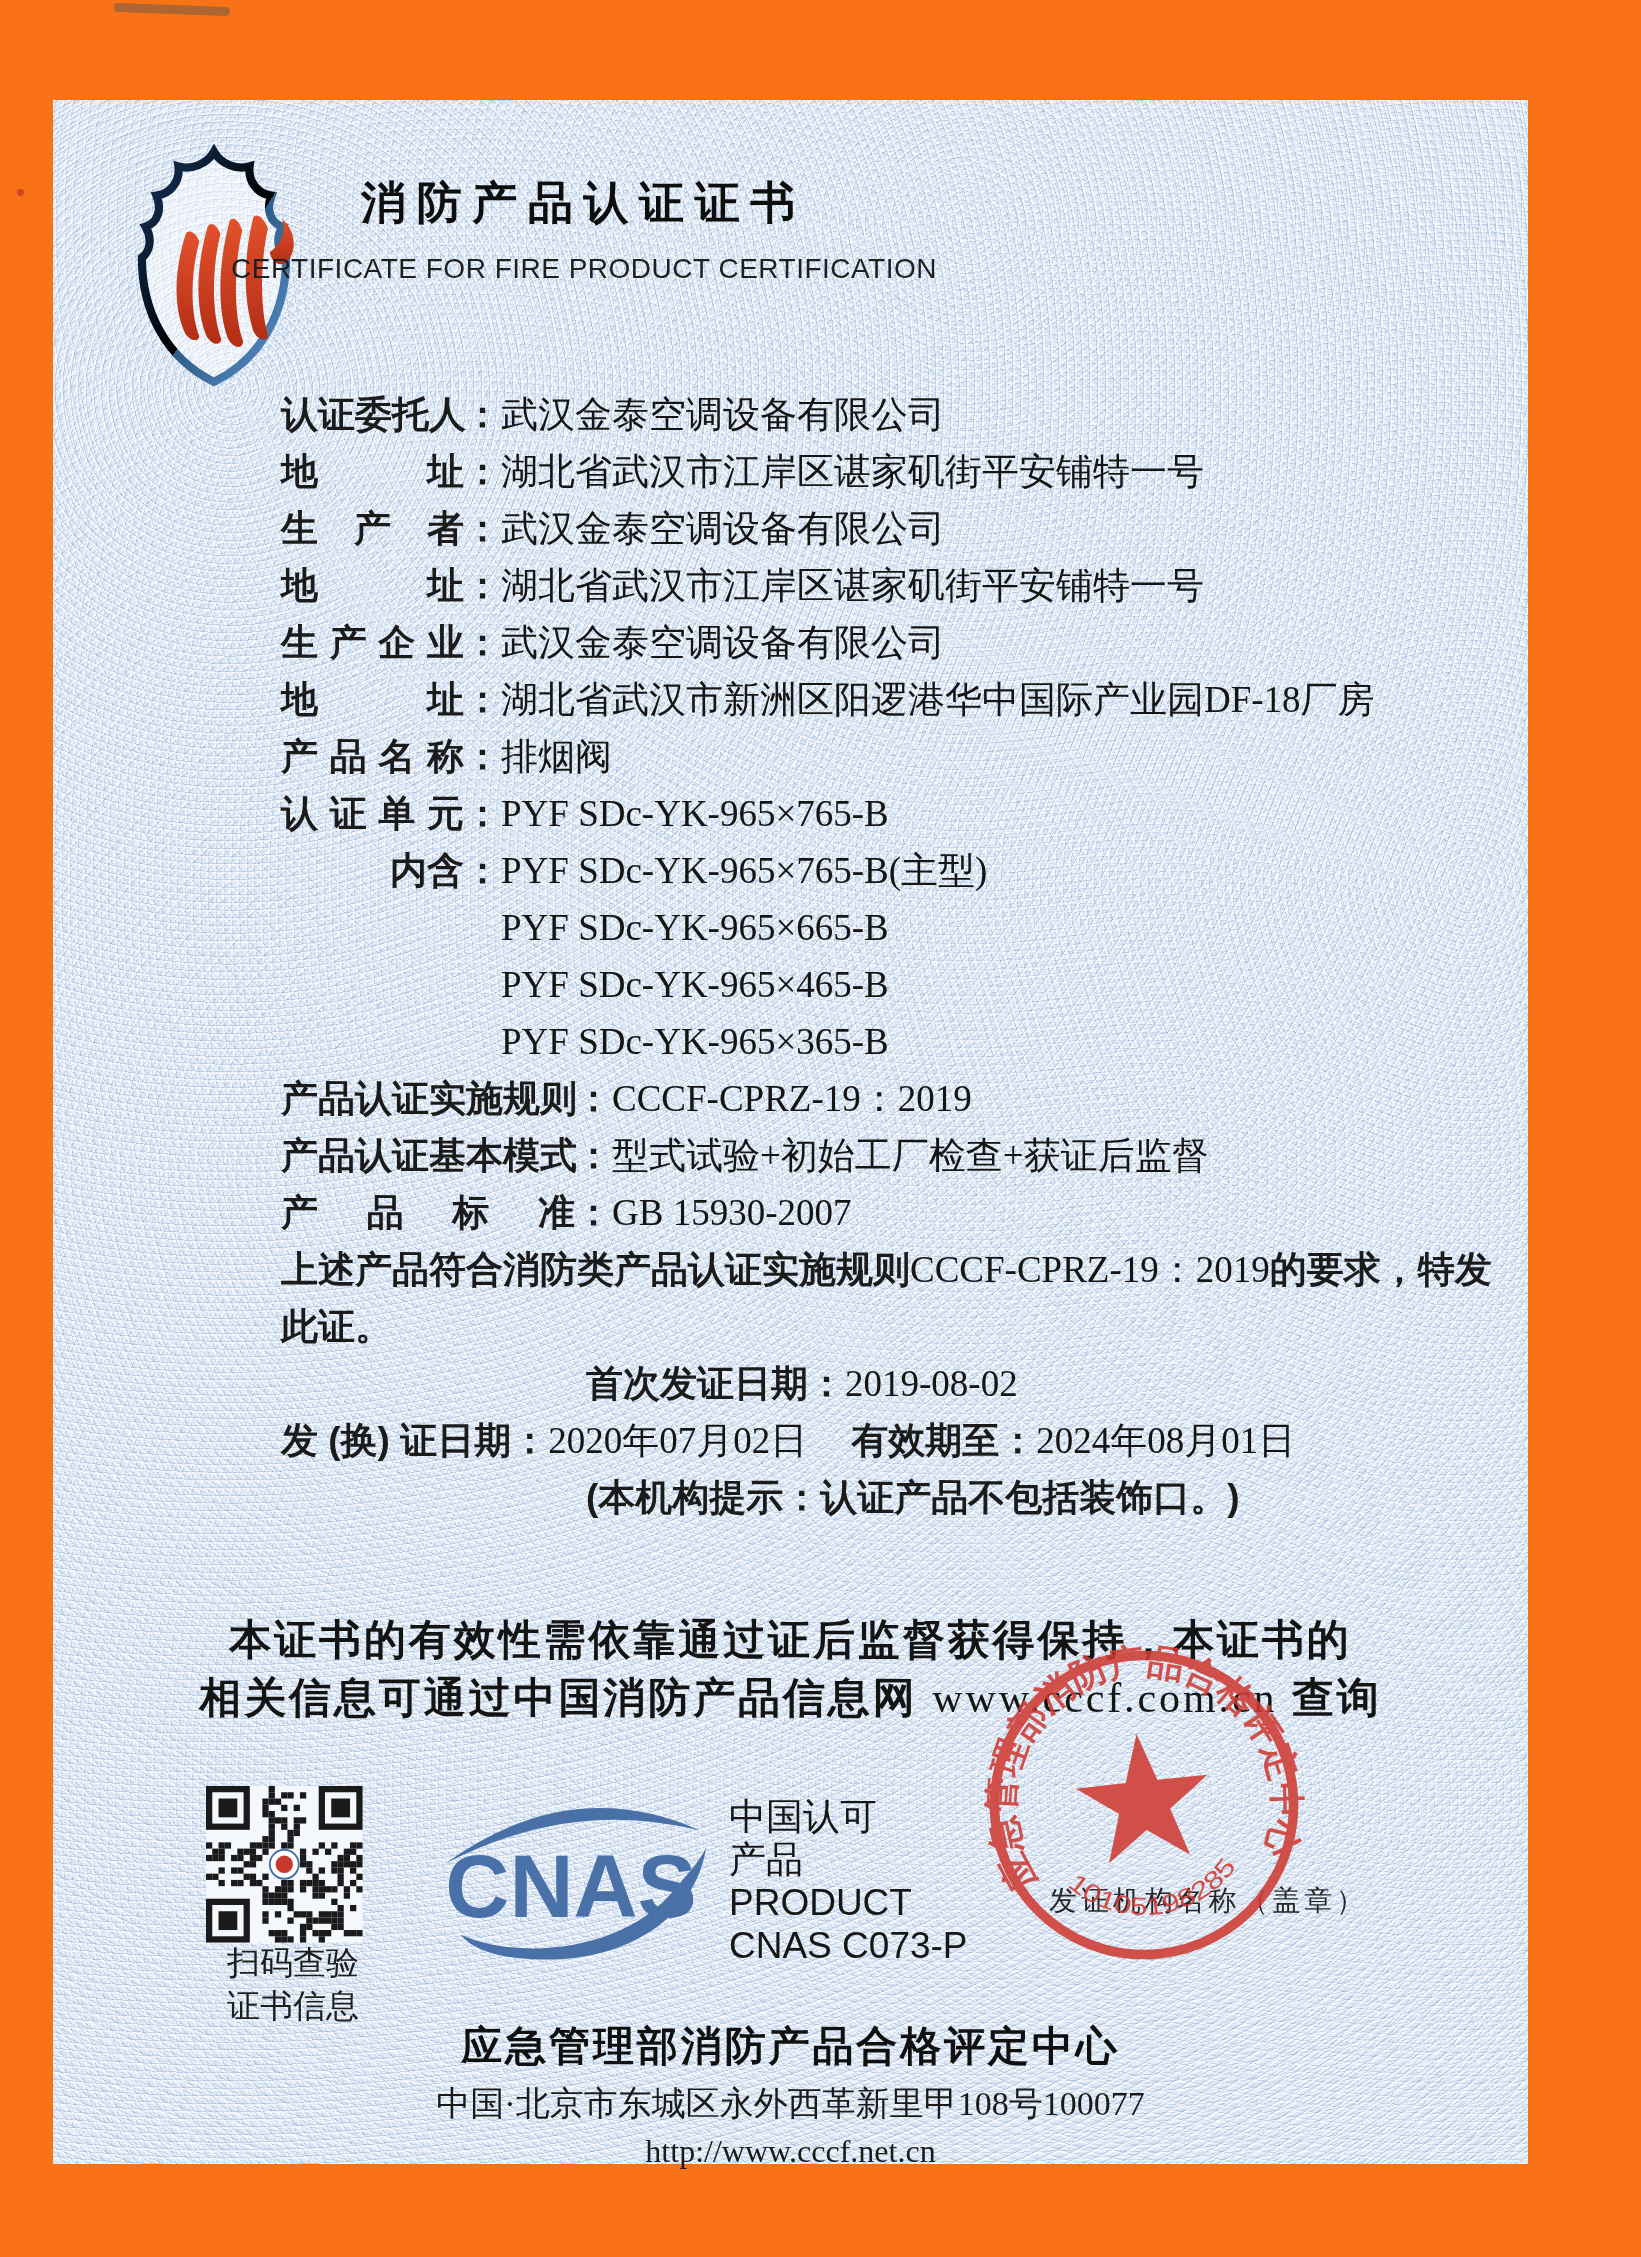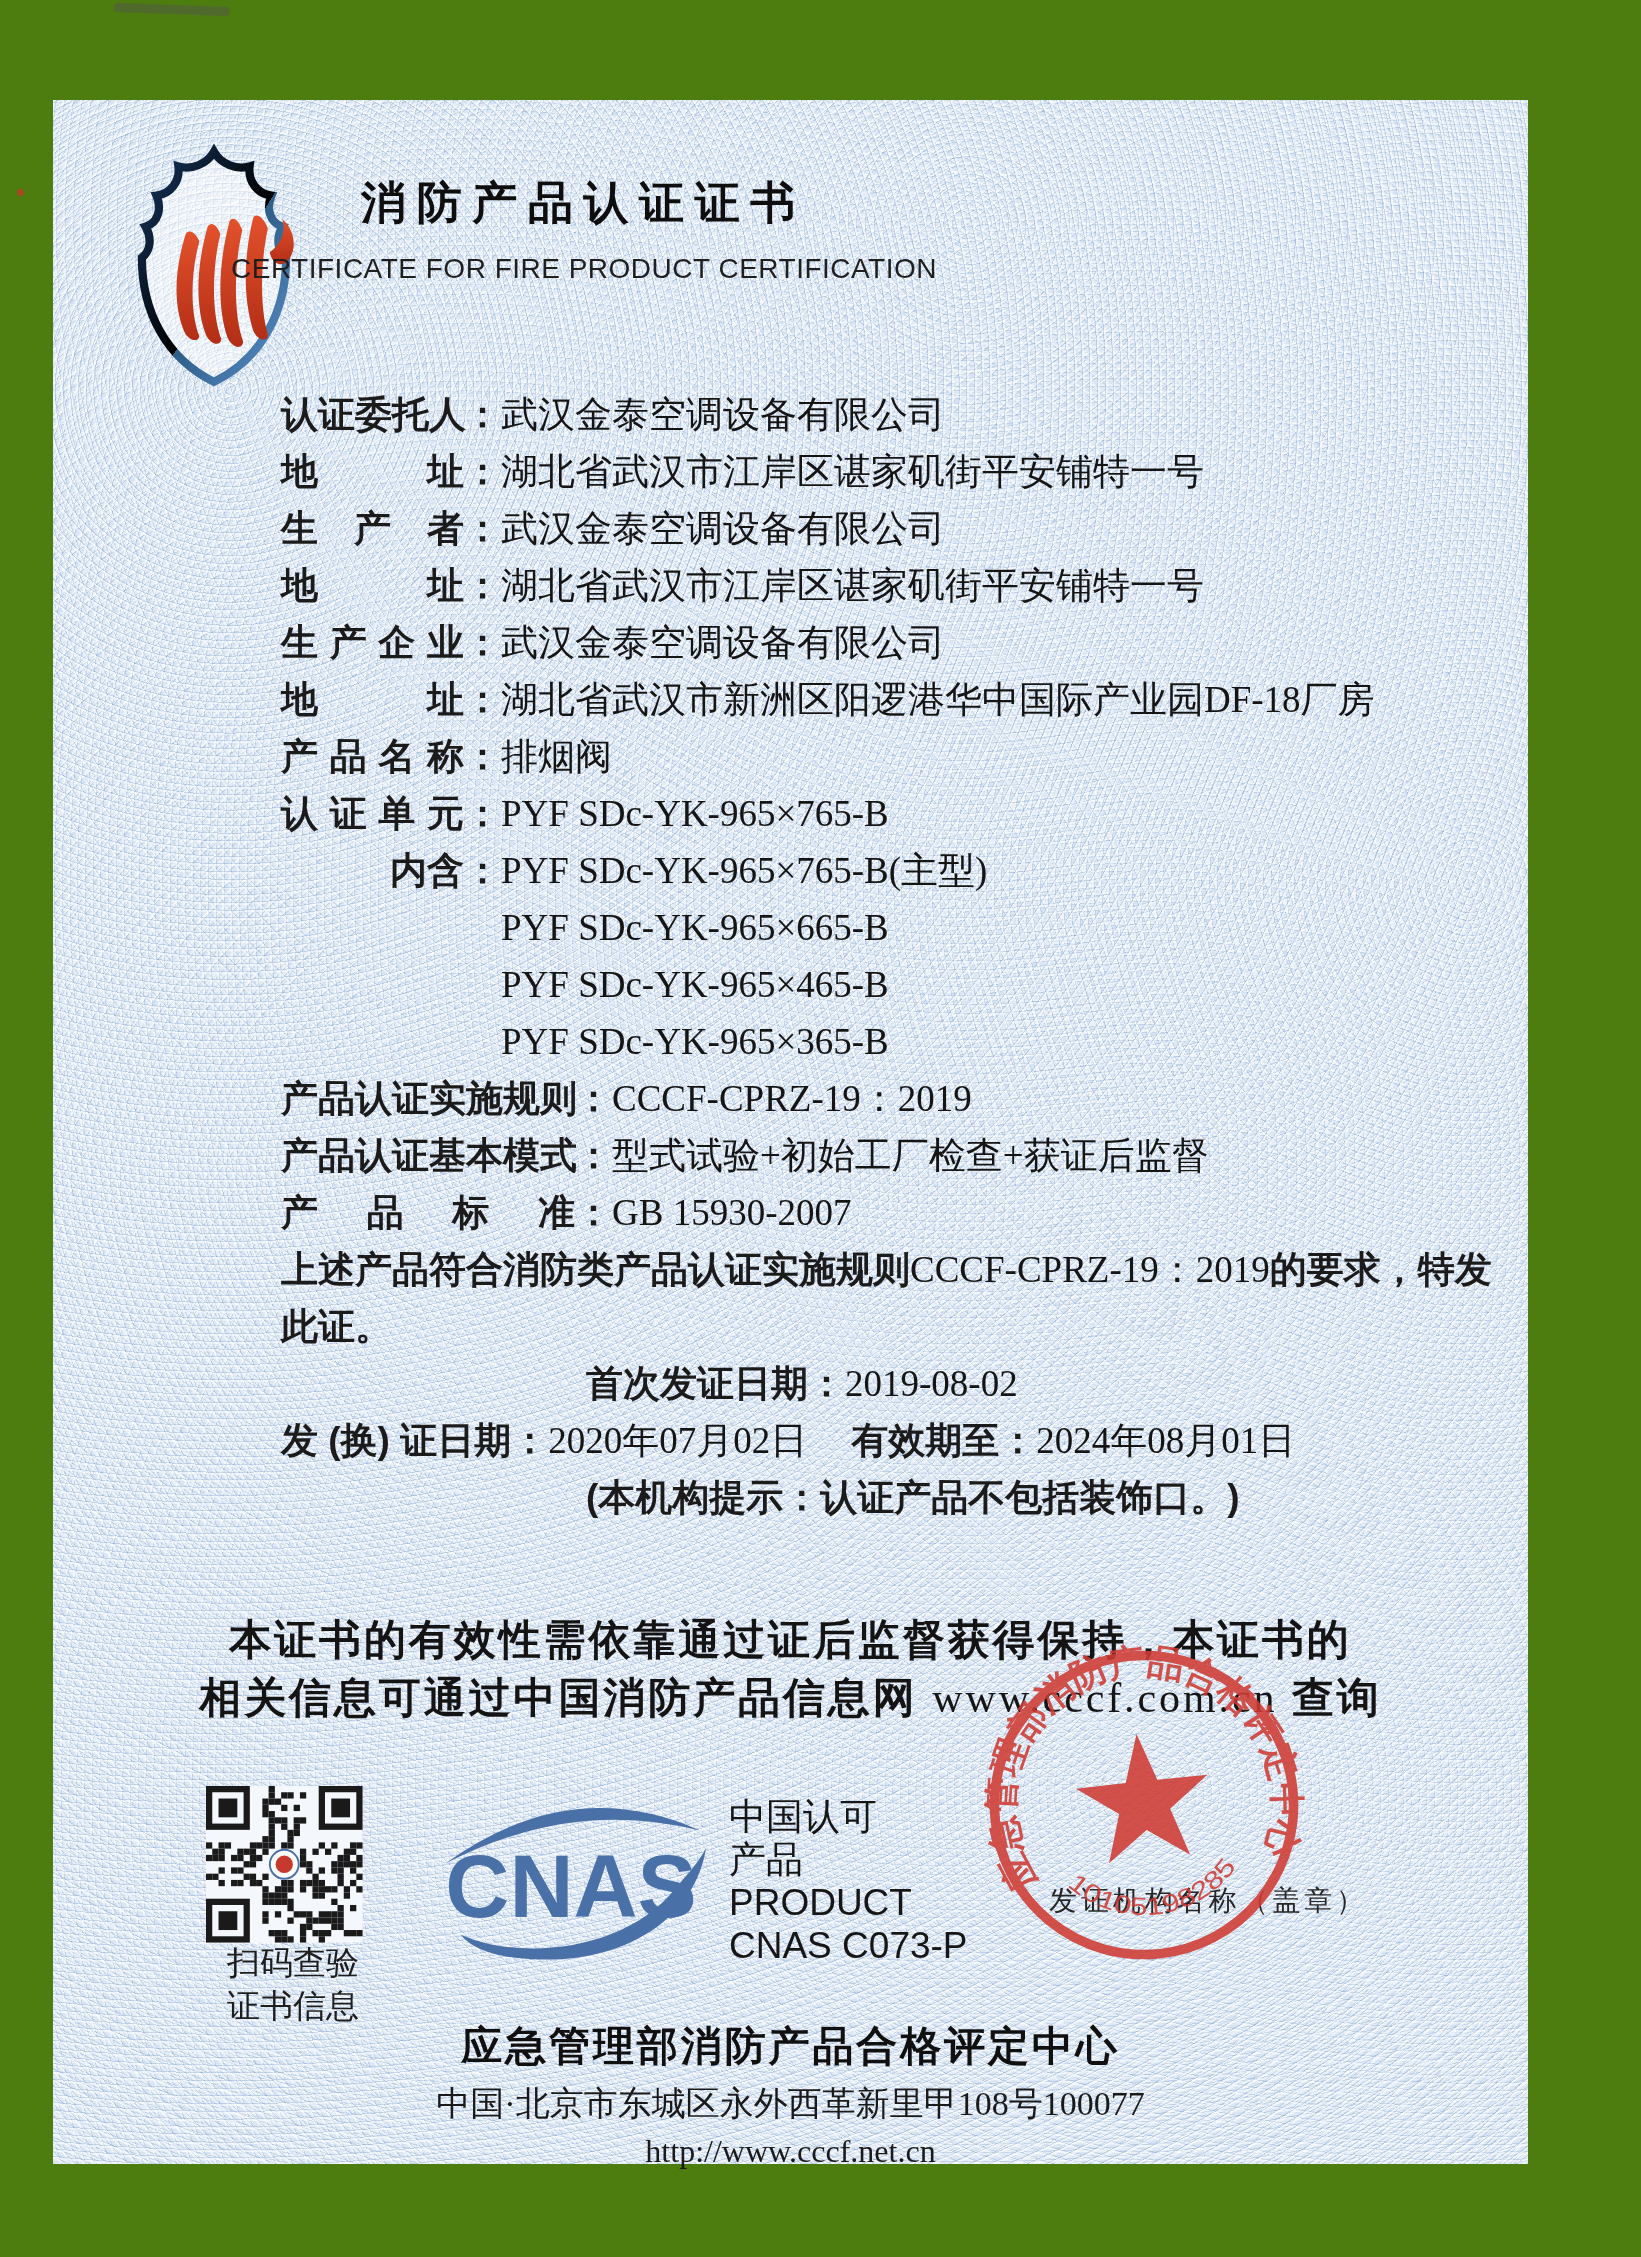--- a/index.html
+++ b/index.html
@@ -1,16 +1,16 @@
 <!DOCTYPE html>
 <html><head>
 <meta charset="utf-8">
 <style>
   html,body{margin:0;padding:0;background:#ffffff;}
-  .page{position:relative;width:1641px;height:2257px;background:#4d7c0f;overflow:hidden;
+  .page{position:relative;width:1641px;height:2257px;background:#f97316;overflow:hidden;
         font-family:"Liberation Sans",sans-serif;color:#1b1b1b;}
   .smudge{position:absolute;left:114px;top:4.8px;width:116px;height:8.7px;background:#555;opacity:.45;transform:rotate(2deg);border-radius:3.9px;}
   .reddot{position:absolute;left:17.4px;top:189px;width:6.8px;height:6.8px;background:#c0392b;border-radius:50%;opacity:.8;}
 
   
   .cert{position:absolute;left:53px;top:100px;width:1475px;height:2064px;
     background-color:#d8e4f2;
     background-image:
       repeating-radial-gradient(circle at 12% 14%, rgba(255,255,255,0) 0 4.8px, rgba(124,159,206,.30) 4.8px 5.8px, rgba(255,255,255,.45) 5.8px 7.7px),
       repeating-radial-gradient(circle at 62% 6%,  rgba(255,255,255,0) 0 5.8px, rgba(124,159,206,.24) 5.8px 6.8px, rgba(255,255,255,.35) 6.8px 8.7px),

